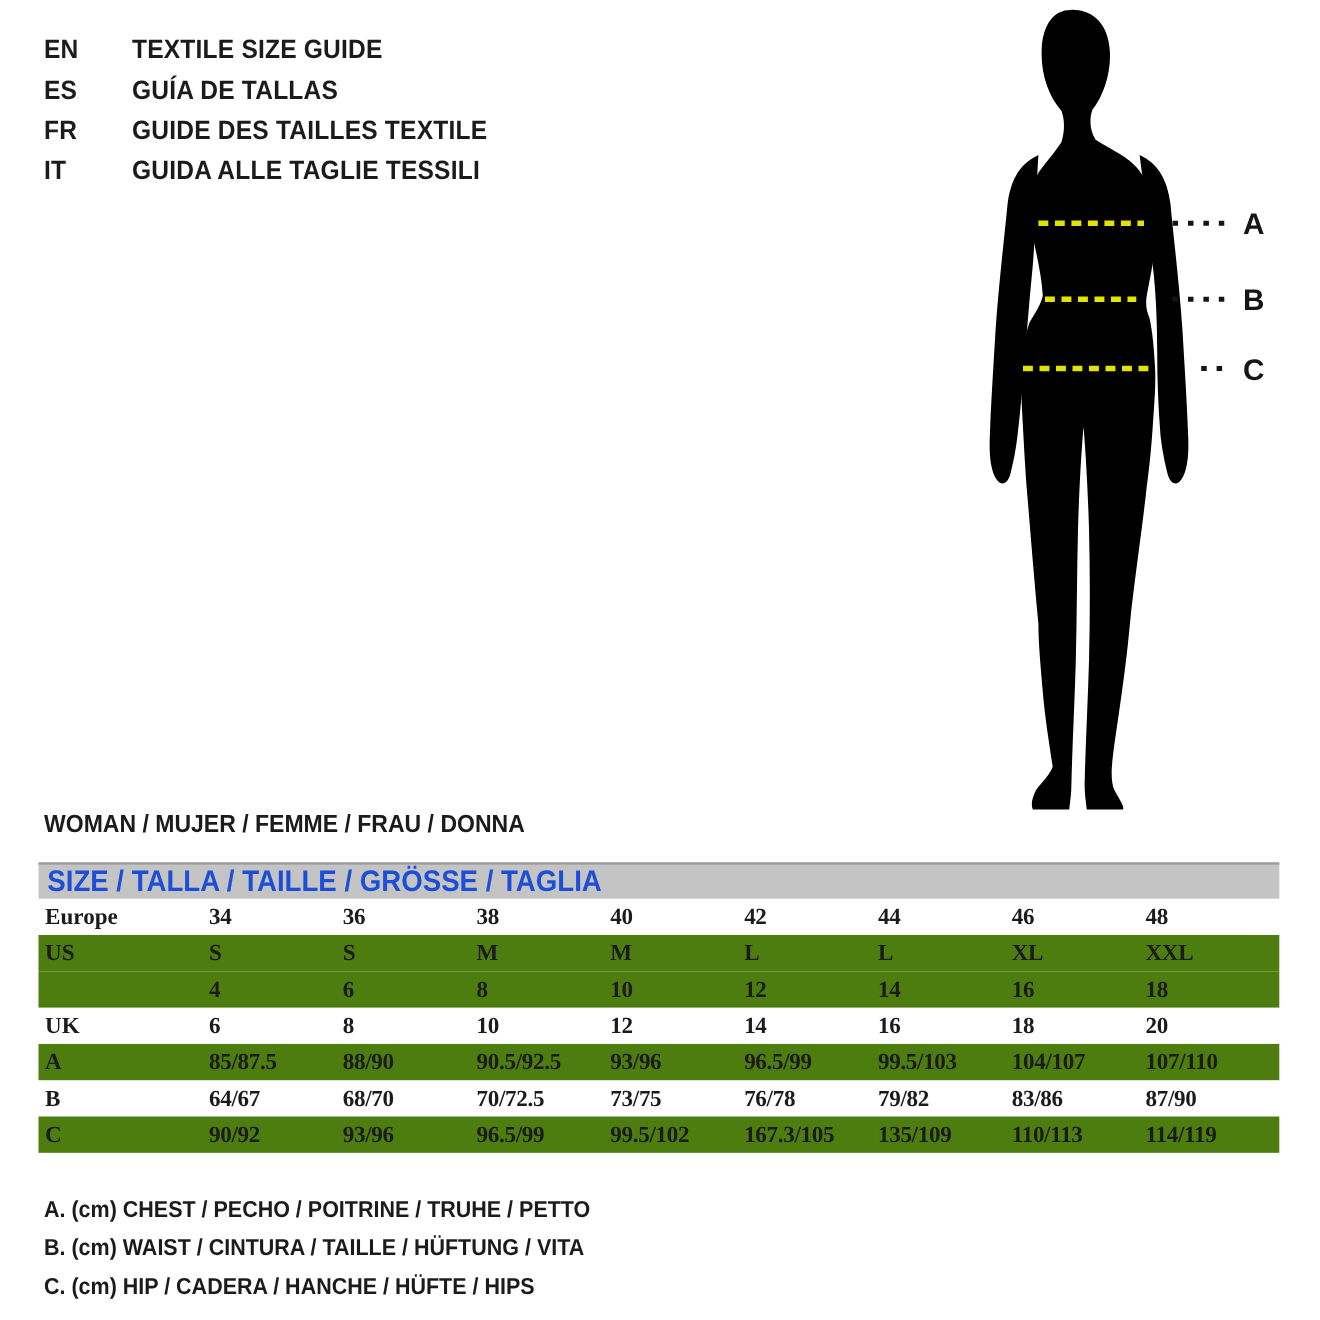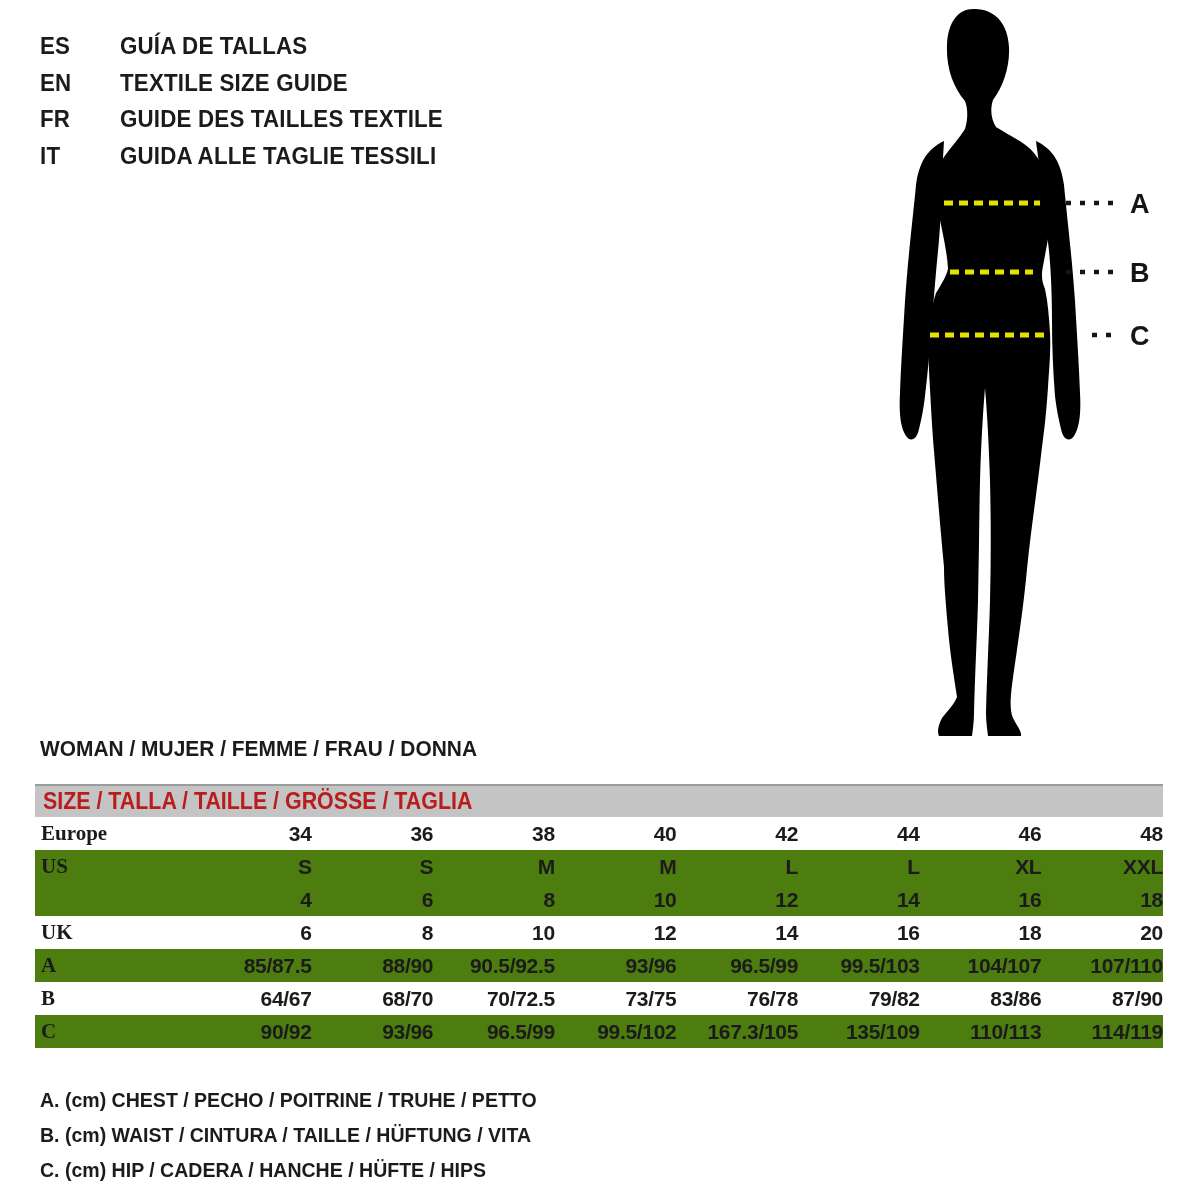--- a/index.html
+++ b/index.html
@@ -18,44 +18,44 @@
   .figure { position:absolute; left:880px; top:5px; width:282px; height:733px; }
   .figure svg { display:block; width:282px; height:733px; }
 
   
   .gender { position:absolute; left:40px; top:736px; font-size:22.5px; }
 
   
   .size-table { position:absolute; left:35px; top:784px; width:1128px; }
   .thead {
     height:31px; line-height:31px; background:#c4c4c4; border-top:2px solid #9b9b9b;
-    padding-left:8px; font-size:23px; color:#b91c1c;
+    padding-left:8px; font-size:27px; color:#1d4ed8;
   }
   .trow { display:grid; grid-template-columns:155px repeat(8,1fr); height:33px; align-items:center; font-size:21px; }
   .trow.shaded { background:#4d7c0f; }
   .tlabel { text-align:left; padding-left:6px;font-family:Liberation Serif, serif; }
-  .tcell { text-align:right; letter-spacing:-0.3px; }
+  .tcell { text-align:left; letter-spacing:-0.3px;font-family:Liberation Serif, serif; }
 
   
   .notes { position:absolute; left:40px; top:1088px; }
   .note-line { height:35px; display:flex; align-items:flex-start; font-size:21px; }
 </style>
 </head>
 <body>
 
 <div class="canvas">
 
   <div class="langs">
     <div class="lang-row">
+      <span class="lang-code"><span class="cond">EN</span></span>
+      <span class="cond">TEXTILE SIZE GUIDE</span>
+    </div>
+    <div class="lang-row">
       <span class="lang-code"><span class="cond">ES</span></span>
       <span class="cond">GUÍA DE TALLAS</span>
-    </div>
-    <div class="lang-row">
-      <span class="lang-code"><span class="cond">EN</span></span>
-      <span class="cond">TEXTILE SIZE GUIDE</span>
     </div>
     <div class="lang-row">
       <span class="lang-code"><span class="cond">FR</span></span>
       <span class="cond">GUIDE DES TAILLES TEXTILE</span>
     </div>
     <div class="lang-row">
       <span class="lang-code"><span class="cond">IT</span></span>
       <span class="cond">GUIDA ALLE TAGLIE TESSILI</span>
     </div>
   </div>

